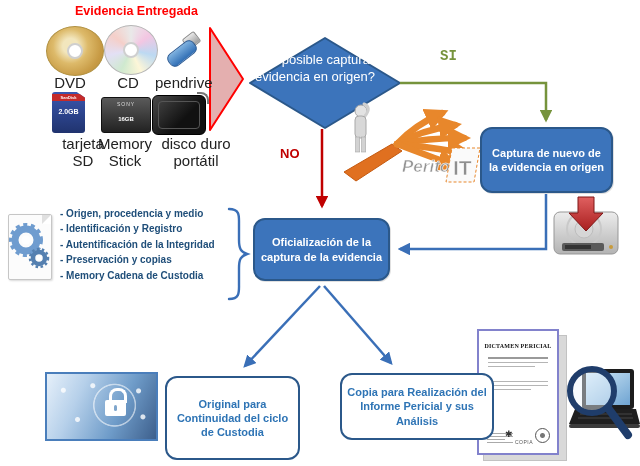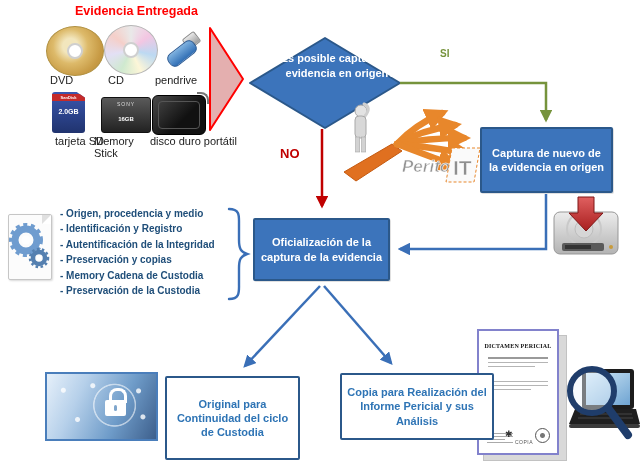--- a/index.html
+++ b/index.html
@@ -17,45 +17,45 @@
   .dvd{left:46px;top:26px;width:56px;height:48px;
        background:radial-gradient(circle at 42% 40%, #f2e6bd 0 18%, #ddba6a 40%, #c79a44 70%, #b88d3d 100%);
        border:1px solid #b09040;}
   .cd{left:104px;top:25px;width:52px;height:48px;border:1px solid #b5b5b5;
       background:conic-gradient(#e9e9e9,#f3c6e2,#bcd9f2,#fdf6d8,#cfe9cf,#e3e0f5,#f5cfc9,#e9e9e9);}
   .pendrive{left:158px;top:28px;width:48px;height:46px;}
   .pendrive .stick{position:absolute;left:8px;top:18px;width:30px;height:13px;border-radius:6px;
       background:linear-gradient(#7fb2e0,#2f6db4);transform:rotate(-38deg);border:1px solid #2a5a94;}
   .pendrive .cap{position:absolute;left:26px;top:6px;width:13px;height:11px;border-radius:2px;
       background:linear-gradient(#e8e8e8,#9a9a9a);transform:rotate(-38deg);border:1px solid #8a8a8a;}
-  .dev-label{position:absolute;font-size:11px;color:#222;z-index:6;}
+  .dev-label{position:absolute;font-size:15px;color:#222;text-align:center;z-index:6;}
   .sdcard{left:52px;top:92px;width:33px;height:41px;background:linear-gradient(#3a57b0,#20336e);
       border-radius:3px;clip-path:polygon(0 0,75% 0,100% 14%,100% 100%,0 100%);color:#fff;}
   .sdcard .brand{position:absolute;left:0;top:2px;width:100%;text-align:center;font-size:4px;
       background:#c42a2a;padding:1px 0;font-weight:bold;}
   .sdcard .cap{position:absolute;left:0;top:16px;width:100%;text-align:center;font-size:7px;font-weight:bold;}
   .mstick{left:101px;top:97px;width:48px;height:34px;background:linear-gradient(#5a5a5a,#222);
       border-radius:3px;border:1px solid #111;color:#ddd;}
   .mstick .brand{position:absolute;left:0;top:3px;width:100%;text-align:center;font-size:5px;letter-spacing:1px;}
   .mstick .cap{position:absolute;left:0;top:18px;width:100%;text-align:center;font-size:6px;font-weight:bold;
       color:#fff;}
   .phdd{left:152px;top:95px;width:52px;height:38px;background:linear-gradient(135deg,#4a4a4a,#111 60%);
       border-radius:6px;border:1px solid #000;}
   .phdd .inner{position:absolute;left:5px;top:5px;right:5px;bottom:5px;border:1px solid #555;border-radius:4px;}
   .phdd .cable{position:absolute;right:-4px;top:-4px;width:10px;height:10px;border-top:2px solid #777;
       border-right:2px solid #777;border-top-right-radius:8px;}
 
   
-  .diamond-text{left:255px;top:51px;width:140px;text-align:right;color:#fff;font-weight:bold;
-      font-size:11px;line-height:1.32;z-index:6;}
-  .lbl-si{left:440px;top:48px;font-size:10px;font-weight:bold;color:#76933C;z-index:6;}
+  .diamond-text{left:255px;top:51px;width:140px;text-align:left;color:#fff;font-weight:normal;
+      font-size:13px;line-height:1.32;z-index:6;}
+  .lbl-si{left:440px;top:48px;font-size:14px;font-weight:bold;color:#76933C;z-index:6;font-family:Liberation Mono, monospace;}
   .lbl-no{left:280px;top:146px;font-size:13px;font-weight:bold;color:#C00000;z-index:6;}
   .flow-box{position:absolute;display:flex;align-items:center;justify-content:center;text-align:center;
       font-weight:bold;font-size:11px;line-height:1.3;box-sizing:border-box;padding:3px 5px;
-      border:2px solid #2B588A;border-radius:2px;z-index:6;}
+      border:2px solid #2B588A;border-radius:12px;z-index:6;}
   .flow-box.blue{background:#3C74BB;color:#fff;box-shadow:1px 1px 0 rgba(0,0,0,0.12);}
   .flow-box.white{background:#fff;color:#2E74B5;}
   .box-capture{left:480px;top:127px;width:133px;height:66px;}
   .box-oficial{left:253px;top:218px;width:137px;height:63px;}
   .box-original{left:165px;top:376px;width:135px;height:84px;}
   .box-copy{left:340px;top:373px;width:154px;height:67px;}
 
   
   .checklist{left:60px;top:206px;z-index:6;}
   .checklist div{font-size:10px;font-weight:bold;color:#1F4E79;line-height:15.4px;white-space:nowrap;}
@@ -182,21 +182,20 @@
   <div class="flow-box white box-copy">
     <span>Copia para Realización del Informe Pericial y sus Análisis</span>
   </div>
 
   <div class="abs checklist">
     <div>- Origen, procedencia y medio</div>
     <div>- Identificación y Registro</div>
     <div>- Autentificación de la Integridad</div>
     <div>- Preservación y copias</div>
     <div>- Memory Cadena de Custodia</div>
-    <div>- Preservación de la Custodia</div>
   </div>
 
   <div class="abs gear-doc">
     <div class="fold"></div>
     <svg width="42" height="64">
       <circle cx="17" cy="25" r="11" fill="none" stroke="#6F9CCF" stroke-width="7"></circle>
       <circle cx="17" cy="25" r="15" fill="none" stroke="#6F9CCF" stroke-width="4" stroke-dasharray="4 3.5"></circle>
       <circle cx="17" cy="25" r="4.5" fill="#fff"></circle>
       <circle cx="30" cy="43" r="6" fill="none" stroke="#5580B0" stroke-width="4.5"></circle>
       <circle cx="30" cy="43" r="9" fill="none" stroke="#5580B0" stroke-width="2.5" stroke-dasharray="2.5 2.5"></circle>

